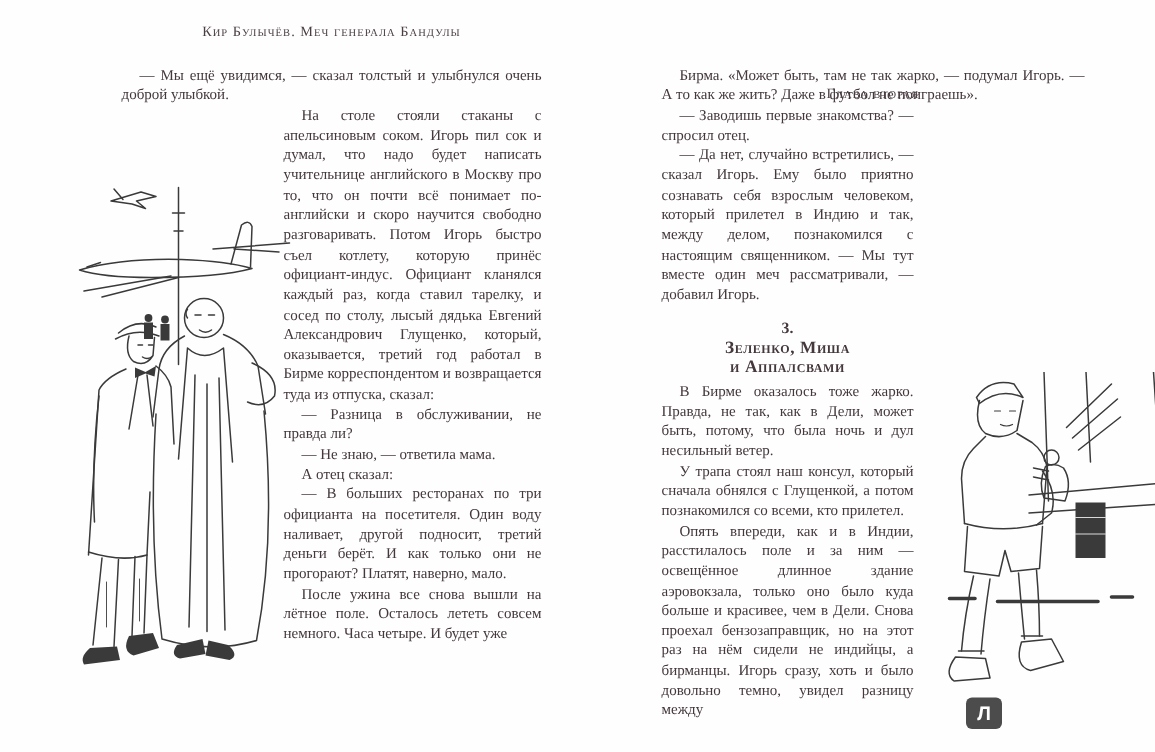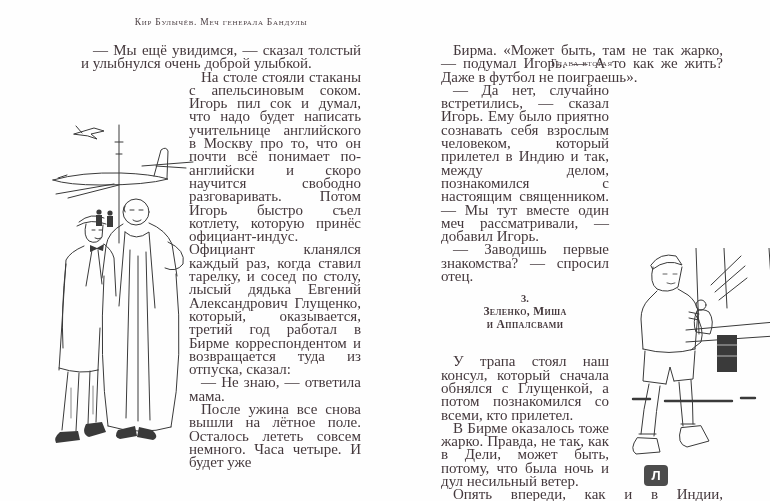--- a/index.html
+++ b/index.html
@@ -20,31 +20,31 @@
   }
   .running-head.l{left:65px;width:280px;}
   .running-head.r{left:40px;width:282px;margin-top:41px;}
 
   .page-body{position:absolute;top:44px;color:#44383c;}
   .page-body.l{left:65px;width:280px;}
   .page-body.r{left:40px;width:282px;}
 
   .page-body p{
     margin:0;text-indent:12px;text-align:justify;
-    font-size:15px;line-height:13.3px;
+    font-size:10px;line-height:13.3px;
   }
   .spacer-l{float:left;width:108px;height:400px;}
   .spacer-r{float:right;width:114px;height:400px;}
 
   .sec-num{
     margin:10px 0 1px;text-align:center;
     font-weight:bold;font-size:10.5px;color:#44383c;
   }
   .sec-title{
-    margin:0 0 24px;text-align:center;font-weight:bold;
+    margin:0 0 3px;text-align:center;font-weight:bold;
     font-variant:small-caps;font-size:11.5px;line-height:13px;
     letter-spacing:0.4px;color:#44383c;
   }
 
   svg.illus{position:absolute;}
   .illus-men{left:30px;top:118px;width:150px;height:340px;}
   .illus-boy{left:228px;top:248px;width:157px;height:212px;}
 
   .watermark{
     position:absolute;left:243px;top:465px;width:24px;height:21px;
@@ -58,21 +58,24 @@
 
 <div class="spread">
 
   <section class="page page-left">
     <div class="running-head l">Кир Булычёв. Меч генерала Бандулы</div>
 
     <div class="page-body l">
       <p>— Мы ещё увидимся, — сказал толстый и улыбнулся очень доброй улыбкой.</p>
       <div class="spacer-l"></div>
       <p>На столе стояли стаканы с апельсиновым соком. Игорь пил сок и думал, что надо будет написать учительнице английского в Москву про то, что он почти всё понимает по-английски и скоро научится свободно разговаривать. Потом Игорь быстро съел котлету, которую принёс официант-индус. Официант кланялся каждый раз, когда ставил тарелку, и сосед по столу, лысый дядька Евгений Александрович Глущенко, который, оказывается, третий год работал в Бирме корреспондентом и возвращается туда из отпуска, сказал:</p>
+      <p>— Разница в обслуживании, не правда ли?</p>
       <p>— Не знаю, — ответила мама.</p>
+      <p>А отец сказал:</p>
+      <p>— В больших ресторанах по три официанта на посетителя. Один воду наливает, другой подносит, третий деньги берёт. И как только они не прогорают? Платят, наверно, мало.</p>
       <p>После ужина все снова вышли на лётное поле. Осталось лететь совсем немного. Часа четыре. И будет уже</p>
     </div>
 
     <svg class="illus illus-men" viewBox="0 0 150 340" fill="none" stroke="#3a3a3a" stroke-width="1" stroke-linecap="round" stroke-linejoin="round">
 
       <path d="M28,16 L48,10 L58,13 L45,16 L51,21 L42,18 Z"></path>
       <path d="M36,15 L30,8"></path>
 
       <path d="M73,7 V125 M69,24 h8 M70,36 h6"></path>
 
@@ -112,29 +115,29 @@
       <path d="M106,312 q8,7 1,10 l-16,-3 2,-10 z" fill="#3a3a3a" stroke="none"></path>
     </svg>
   </section>
 
   <section class="page page-right">
     <div class="running-head r">Глава вторая</div>
 
     <div class="page-body r">
       <p>Бирма. «Может быть, там не так жарко, — подумал Игорь. — А то как же жить? Даже в футбол не поиграешь».</p>
       <div class="spacer-r"></div>
+      <p>— Заводишь первые знакомства? — спросил отец.</p>
       <p>— Да нет, случайно встретились, — сказал Игорь. Ему было приятно сознавать себя взрослым человеком, который прилетел в Индию и так, между делом, познакомился с настоящим священником. — Мы тут вместе один меч рассматривали, — добавил Игорь.</p>
-      <p>— Заводишь первые знакомства? — спросил отец.</p>
       <div class="sec-num">3.</div>
       <div class="sec-title">
         <span>Зеленко, Миша</span><br>
         <span>и Аппалсвами</span>
       </div>
+      <p>В Бирме оказалось тоже жарко. Правда, не так, как в Дели, может быть, потому, что была ночь и дул несильный ветер.</p>
       <p>У трапа стоял наш консул, который сначала обнялся с Глущенкой, а потом познакомился со всеми, кто прилетел.</p>
-      <p>В Бирме оказалось тоже жарко. Правда, не так, как в Дели, может быть, потому, что была ночь и дул несильный ветер.</p>
       <p>Опять впереди, как и в Индии, расстилалось поле и за ним — освещённое длинное здание аэровокзала, только оно было куда больше и красивее, чем в Дели. Снова проехал бензозаправщик, но на этот раз на нём сидели не индийцы, а бирманцы. Игорь сразу, хоть и было довольно темно, увидел разницу между</p>
     </div>
 
     <svg class="illus illus-boy" viewBox="0 0 157 212" fill="none" stroke="#3a3a3a" stroke-width="1" stroke-linecap="round" stroke-linejoin="round">
 
       <path d="M67,0 L70,86 M95,0 L98,60 M140,0 L146,90"></path>
       <path d="M82,37 L112,8 M86,44 L116,18 M90,52 L118,30"></path>
       <path d="M57,82 L146,74 M57,94 L146,88"></path>
       <circle cx="72" cy="57" r="5"></circle>
       <path d="M68,63 q-5,11 -1,21 l14,2 q5,-13 -1,-22 q-6,-4 -12,-1"></path>

